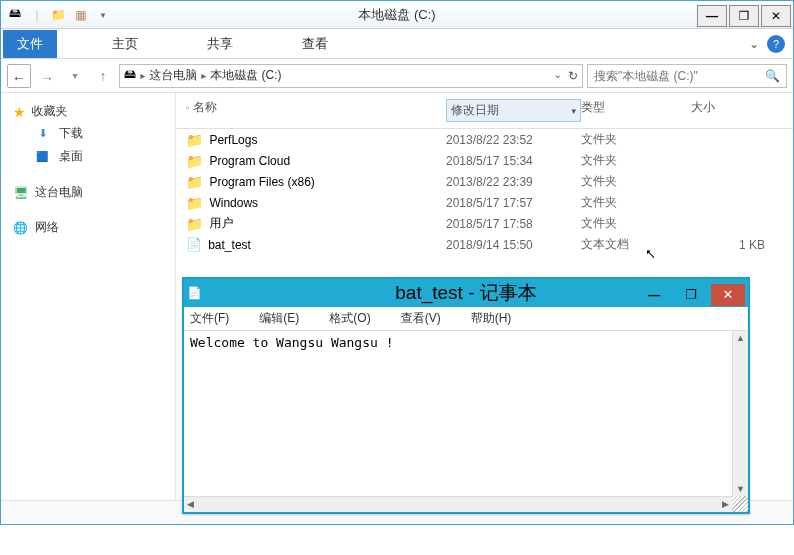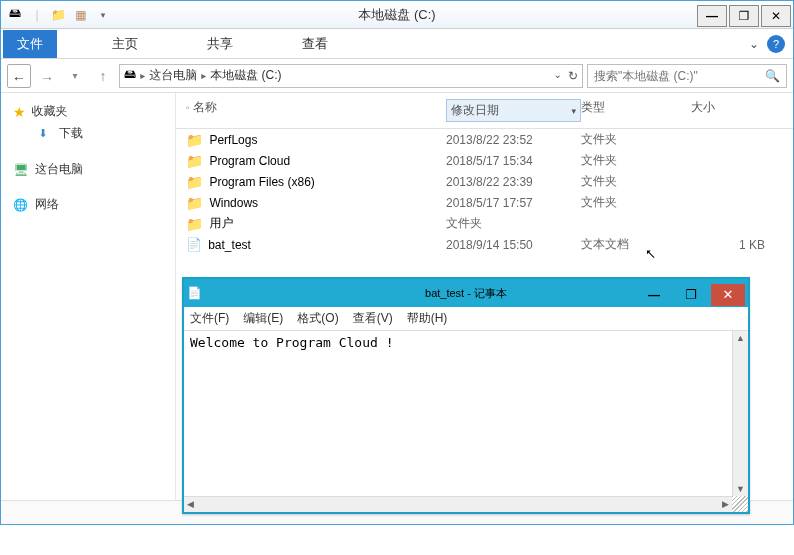--- a/index.html
+++ b/index.html
@@ -53,26 +53,26 @@
   .filerow .fsize { flex: 1; text-align: right; padding-right: 28px; color: #666; }
   .folder-icon { color: #f7c24a; font-size: 14px; }
   .file-icon { color: #7b8896; font-size: 13px; }
 
   .statusbar { height: 24px; border-top: 1px solid #e0e0e0; background:#fafafa; }
 
   
   .notepad { position: absolute; left: 182px; top: 277px; width: 568px; height: 237px; border: 2px solid #1ba1c8; background: #fff; display: flex; flex-direction: column; box-shadow: 0 1px 2px rgba(0,0,0,.2);}
   .np-title { height: 28px; background: #22abd2; display: flex; align-items: center; position: relative; }
   .np-title .np-icon { width: 22px; text-align: center; color:#fff;}
-  .np-title .np-text { position: absolute; left: 50%; transform: translateX(-50%); color: #000; font-size: 11px; }
+  .np-title .np-text { position: absolute; left: 50%; transform: translateX(-50%); color: #000; font-size: 19px; }
   .np-controls { margin-left: auto; display: flex; }
   .np-controls div { width: 34px; height: 22px; display: flex; align-items: center; justify-content: center; margin: 3px 3px 0 0; font-size: 13px; }
   .np-controls .min, .np-controls .max { background: #22abd2; color:#000;}
   .np-controls .close { background: #c94f3f; color: #fff; }
-  .np-menu { height: 24px; border-bottom: 1px solid #dcdcdc; display: flex; align-items: center; padding: 0 6px; gap: 14px; background:#fff;}
+  .np-menu { height: 24px; border-bottom: 1px solid #dcdcdc; display: flex; align-items: center; padding: 0 6px; gap: 30px; background:#fff;}
   .np-menu span { color: #333; font-size:12px;}
   .np-body { flex: 1; position: relative; display:flex; }
   .np-text-area { flex:1; padding: 4px 6px; font-family: "SimSun", monospace; font-size: 13px; white-space: pre; overflow:hidden;}
   .np-scroll-v { width: 16px; background: #efefef; border-left: 1px solid #dcdcdc; position:relative;}
   .np-scroll-v::before { content:"▲"; position:absolute; top:2px; left:3px; font-size:9px; color:#666;}
   .np-scroll-v::after { content:"▼"; position:absolute; bottom:2px; left:3px; font-size:9px; color:#666;}
   .np-scroll-h { height: 16px; background: #efefef; border-top: 1px solid #dcdcdc; display:flex; justify-content:flex-end;}
   .np-scroll-h::before { content:"◀"; font-size:9px; color:#666; margin-right:auto; padding:2px 3px;}
   .np-scroll-h .r { font-size:9px; color:#666; padding:2px 3px;}
   .np-grip { width:16px; height:16px; background: repeating-linear-gradient(135deg,#bbb 0 1px,transparent 1px 3px);}
@@ -144,20 +144,24 @@
     <div class="sidebar">
       <div class="side-group">
         <div class="side-head">
           <span class="star">★</span>
           <span>收藏夹</span>
         </div>
         <div class="side-item">
           <span class="icon-sm u-down"></span>
           <span>下载</span>
         </div>
+        <div class="side-item">
+          <span class="icon-sm u-desk"></span>
+          <span>桌面</span>
+        </div>
       </div>
       <div class="side-group">
         <div class="side-head">
           <span class="icon-sm u-pc"></span>
           <span>这台电脑</span>
         </div>
       </div>
       <div class="side-group">
         <div class="side-head">
           <span class="icon-sm u-net"></span>
@@ -215,20 +219,21 @@
             </div>
             <div class="fdate">2018/5/17 17:57</div>
             <div class="ftype">文件夹</div>
             <div class="fsize"></div>
           </div>
           <div class="filerow">
             <div class="fname">
               <span class="folder-icon">📁</span>
               <span>用户</span>
             </div>
+            <div class="fdate">2018/5/17 17:58</div>
             <div class="ftype">文件夹</div>
             <div class="fsize"></div>
           </div>
           <div class="filerow">
             <div class="fname">
               <span class="file-icon">📄</span>
               <span>bat_test</span>
             </div>
             <div class="fdate">2018/9/14 15:50</div>
             <div class="ftype">文本文档</div>
@@ -254,21 +259,21 @@
     </div>
   </div>
   <div class="np-menu">
     <span>文件(F)</span>
     <span>编辑(E)</span>
     <span>格式(O)</span>
     <span>查看(V)</span>
     <span>帮助(H)</span>
   </div>
   <div class="np-body">
-    <div class="np-text-area">Welcome to Program Cloud !</div>
+    <div class="np-text-area">Welcome to Wangsu Wangsu !</div>
     <div class="np-scroll-v"></div>
   </div>
   <div style="display:flex;">
     <div class="np-scroll-h" style="flex:1;">
         <span class="r">▶</span>
       </div>
     <div class="np-grip"></div>
   </div>
 </div>
 

